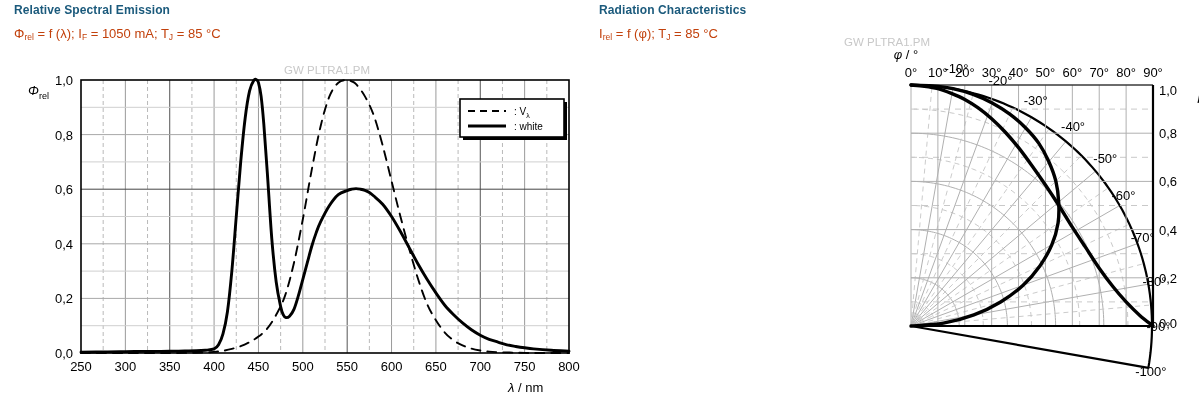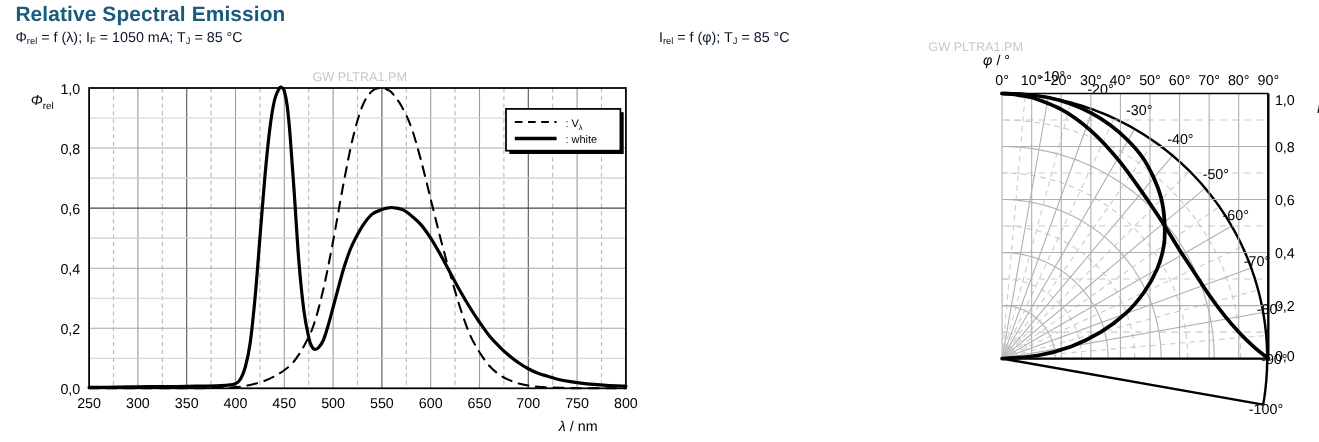--- a/index.html
+++ b/index.html
@@ -2,26 +2,26 @@
 <html><head>
 <meta charset="utf-8">
 <style>
   html,body{margin:0;padding:0;background:#ffffff;}
   body{width:1199px;height:402px;font-family:"Liberation Sans",sans-serif;color:#000;overflow:hidden;position:relative;}
   .panel{position:absolute;top:0;height:402px;}
   #panel-left{left:0;width:585px;}
   #panel-right{left:585px;width:614px;}
   .chart-title{
     position:absolute;left:14px;top:3px;
-    font-size:19px;font-weight:bold;color:#1b5a7c;
+    font-size:12px;font-weight:bold;color:#1b5a7c;
     letter-spacing:0.1px;white-space:nowrap;
   }
   .chart-subtitle{
     position:absolute;left:14px;top:26px;
-    font-size:13px;color:#0f172a;white-space:nowrap;
+    font-size:13px;color:#c2410c;white-space:nowrap;
   }
   .chart-subtitle sub{font-size:8.5px;vertical-align:-2px;}
   .svg-holder{position:absolute;left:16px;top:0;}
   svg{display:block;}
   text{font-family:"Liberation Sans",sans-serif;fill:#000;}
   .tick{font-size:13px;}
   .axlabel{font-size:13px;}
   .watermark{font-size:11.5px;fill:#c8c8c8;}
   .legend-txt{font-size:10px;}
 </style>
@@ -107,20 +107,21 @@
           <line x1="452" y1="111" x2="490" y2="111" stroke="#000" stroke-width="1.8" stroke-dasharray="7,5"></line>
           <text x="498" y="115" class="legend-txt"><tspan>: V</tspan><tspan dy="3" font-size="7">λ</tspan></text>
           <line x1="452" y1="126" x2="490" y2="126" stroke="#000" stroke-width="3.2"></line>
           <text x="498" y="130" class="legend-txt">: white</text>
         </g>
       </svg>
   </div>
 </div>
 
 <div class="panel" id="panel-right">
+  <div class="chart-title">Radiation Characteristics</div>
   <div class="chart-subtitle">
     <span>I</span><sub>rel</sub><span> = f (φ); T</span><sub>J</sub><span> = 85 °C</span>
   </div>
   <div class="svg-holder">
     <svg id="svg-right" width="614" height="402" viewBox="0 0 614 402">
         <g>
           <path d="M334.10,326.00L334.10,325.53L334.08,325.05L334.06,324.58L334.03,324.11L333.98,323.64L333.93,323.17L333.87,322.70L333.80,322.23L333.72,321.76L333.64,321.30L333.54,320.84L333.43,320.37L333.32,319.91L333.20,319.46L333.06,319.00L332.92,318.55L332.77,318.10L332.61,317.66L332.44,317.22L332.27,316.78L332.08,316.34L331.89,315.91L331.68,315.48L331.47,315.06L331.25,314.64L331.03,314.22L330.79,313.81L330.55,313.41L330.30,313.01L330.04,312.61L329.77,312.22L329.50,311.83L329.22,311.45L328.93,311.08L328.63,310.71L328.33,310.35L328.01,309.99L327.70,309.64L327.37,309.30L327.04,308.96L326.70,308.63L326.36,308.30L326.01,307.99L325.65,307.67L325.29,307.37L324.92,307.07L324.55,306.78L324.17,306.50L323.78,306.23L323.39,305.96L322.99,305.70L322.59,305.45L322.19,305.21L321.78,304.97L321.36,304.75L320.94,304.53L320.52,304.32L320.09,304.11L319.66,303.92L319.22,303.73L318.78,303.56L318.34,303.39L317.90,303.23L317.45,303.08L317.00,302.94L316.54,302.80L316.09,302.68L315.63,302.57L315.16,302.46L314.70,302.36L314.24,302.28L313.77,302.20L313.30,302.13L312.83,302.07L312.36,302.02L311.89,301.97L311.42,301.94L310.95,301.92L310.47,301.90L310.00,301.90" fill="none" stroke="#c9c9c9" stroke-width="1" stroke-dasharray="5,4"></path>
           <path d="M358.20,326.00L358.19,325.05L358.16,324.11L358.12,323.16L358.05,322.22L357.97,321.28L357.87,320.33L357.75,319.40L357.61,318.46L357.45,317.53L357.27,316.60L357.08,315.67L356.87,314.75L356.64,313.83L356.39,312.92L356.12,312.01L355.84,311.11L355.54,310.21L355.22,309.32L354.88,308.43L354.53,307.55L354.16,306.68L353.77,305.82L353.37,304.97L352.95,304.12L352.51,303.28L352.05,302.45L351.58,301.63L351.10,300.82L350.59,300.01L350.08,299.22L349.54,298.44L348.99,297.67L348.43,296.91L347.85,296.16L347.26,295.42L346.65,294.70L346.03,293.98L345.39,293.28L344.75,292.59L344.08,291.92L343.41,291.25L342.72,290.61L342.02,289.97L341.30,289.35L340.58,288.74L339.84,288.15L339.09,287.57L338.33,287.01L337.56,286.46L336.78,285.92L335.99,285.41L335.18,284.90L334.37,284.42L333.55,283.95L332.72,283.49L331.88,283.05L331.03,282.63L330.18,282.23L329.32,281.84L328.45,281.47L327.57,281.12L326.68,280.78L325.79,280.46L324.89,280.16L323.99,279.88L323.08,279.61L322.17,279.36L321.25,279.13L320.33,278.92L319.40,278.73L318.47,278.55L317.54,278.39L316.60,278.25L315.67,278.13L314.72,278.03L313.78,277.95L312.84,277.88L311.89,277.84L310.95,277.81L310.00,277.80" fill="none" stroke="#b0b0b0" stroke-width="1" stroke-dasharray="none"></path>
           <path d="M382.30,326.00L382.29,324.58L382.24,323.16L382.17,321.74L382.08,320.33L381.95,318.91L381.80,317.50L381.62,316.09L381.41,314.69L381.17,313.29L380.91,311.89L380.62,310.51L380.30,309.12L379.96,307.74L379.59,306.37L379.19,305.01L378.76,303.66L378.31,302.31L377.83,300.98L377.33,299.65L376.80,298.33L376.24,297.03L375.66,295.73L375.05,294.45L374.42,293.18L373.76,291.92L373.08,290.67L372.38,289.44L371.65,288.22L370.89,287.02L370.12,285.83L369.32,284.66L368.49,283.50L367.65,282.36L366.78,281.24L365.89,280.13L364.98,279.04L364.04,277.97L363.09,276.92L362.12,275.89L361.12,274.88L360.11,273.88L359.08,272.91L358.03,271.96L356.96,271.02L355.87,270.11L354.76,269.22L353.64,268.35L352.50,267.51L351.34,266.68L350.17,265.88L348.98,265.11L347.78,264.35L346.56,263.62L345.33,262.92L344.08,262.24L342.82,261.58L341.55,260.95L340.27,260.34L338.97,259.76L337.67,259.20L336.35,258.67L335.02,258.17L333.69,257.69L332.34,257.24L330.99,256.81L329.63,256.41L328.26,256.04L326.88,255.70L325.49,255.38L324.11,255.09L322.71,254.83L321.31,254.59L319.91,254.38L318.50,254.20L317.09,254.05L315.67,253.92L314.26,253.83L312.84,253.76L311.42,253.71L310.00,253.70" fill="none" stroke="#c9c9c9" stroke-width="1" stroke-dasharray="5,4"></path>
           <path d="M406.40,326.00L406.38,324.11L406.33,322.22L406.23,320.32L406.10,318.44L405.94,316.55L405.73,314.67L405.49,312.79L405.21,310.92L404.90,309.05L404.55,307.19L404.16,305.34L403.74,303.50L403.28,301.66L402.78,299.83L402.25,298.02L401.68,296.21L401.08,294.42L400.44,292.63L399.77,290.87L399.06,289.11L398.32,287.37L397.55,285.64L396.74,283.93L395.89,282.24L395.02,280.56L394.11,278.90L393.17,277.25L392.19,275.63L391.19,274.03L390.15,272.44L389.09,270.88L387.99,269.34L386.86,267.82L385.70,266.32L384.52,264.84L383.30,263.39L382.06,261.97L380.79,260.56L379.49,259.19L378.17,257.83L376.81,256.51L375.44,255.21L374.03,253.94L372.61,252.70L371.16,251.48L369.68,250.30L368.18,249.14L366.66,248.01L365.12,246.91L363.56,245.85L361.97,244.81L360.37,243.81L358.75,242.83L357.10,241.89L355.44,240.98L353.76,240.11L352.07,239.26L350.36,238.45L348.63,237.68L346.89,236.94L345.13,236.23L343.37,235.56L341.58,234.92L339.79,234.32L337.98,233.75L336.17,233.22L334.34,232.72L332.50,232.26L330.66,231.84L328.81,231.45L326.95,231.10L325.08,230.79L323.21,230.51L321.33,230.27L319.45,230.06L317.56,229.90L315.68,229.77L313.78,229.67L311.89,229.62L310.00,229.60" fill="none" stroke="#b0b0b0" stroke-width="1" stroke-dasharray="none"></path>

